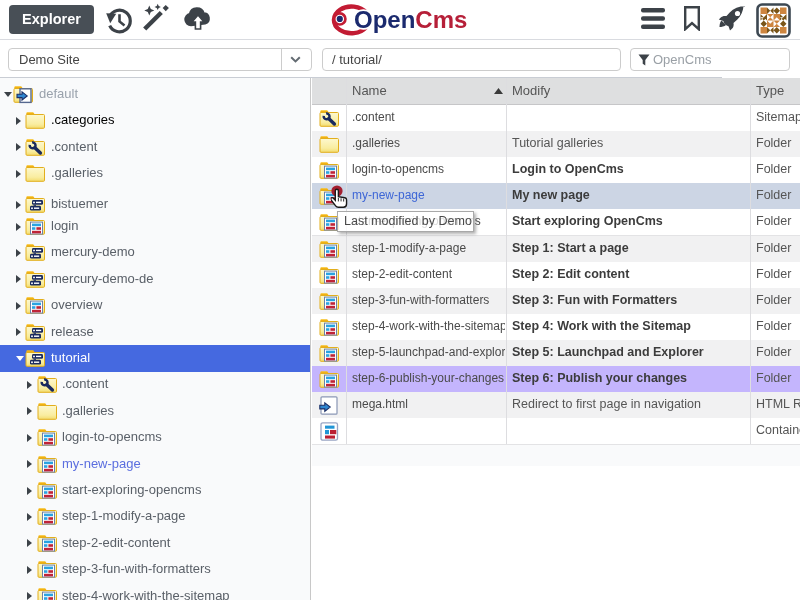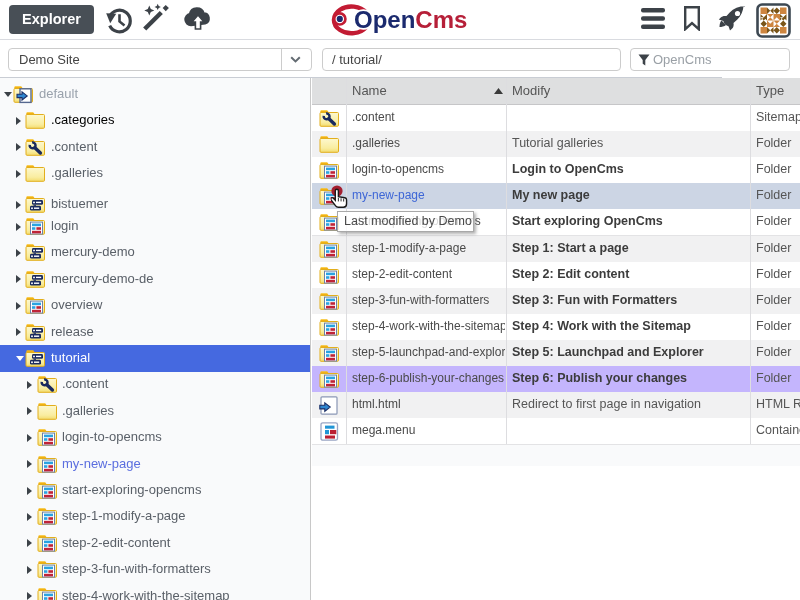--- a/index.html
+++ b/index.html
@@ -431,29 +431,28 @@
           <use href="#folder-page"></use>
         </svg>
         <span class="name" style="">step-6-publish-your-changes</span>
         <span class="title b">Step 6: Publish your changes</span>
         <span class="type">Folder</span>
       </div>
       <div class="trow" style="top:314.1px;background:#f1f1f2">
         <svg class="ric" width="22" height="19" viewBox="0 0 22 19">
           <use href="#icon-redirect"></use>
         </svg>
-        <span class="name" style="">html.html</span>
+        <span class="name" style="">mega.html</span>
         <span class="title ">Redirect to first page in navigation</span>
         <span class="type">HTML Redirect</span>
       </div>
       <div class="trow" style="top:340.20000000000005px;background:#fff">
         <svg class="ric" width="22" height="19" viewBox="0 0 22 19">
           <use href="#icon-container"></use>
         </svg>
-        <span class="name" style="">mega.menu</span>
         <span class="title "></span>
         <span class="type">Container page</span>
       </div>
     </div>
   <div class="vline" style="left:34px"></div>
   <div class="vline" style="left:194px"></div>
   <div class="vline" style="left:438px"></div>
 </div>
 
 <div id="tooltip">Last modified by Demo</div>

